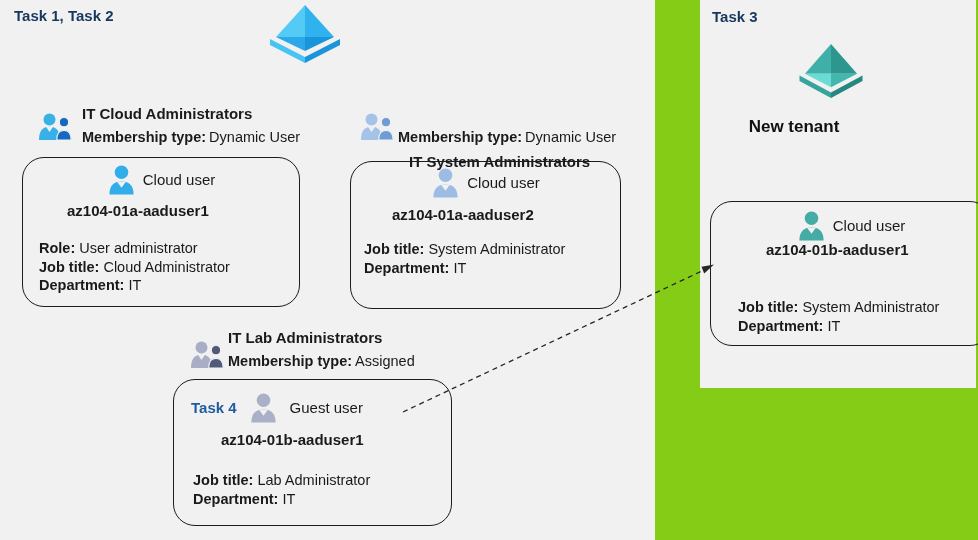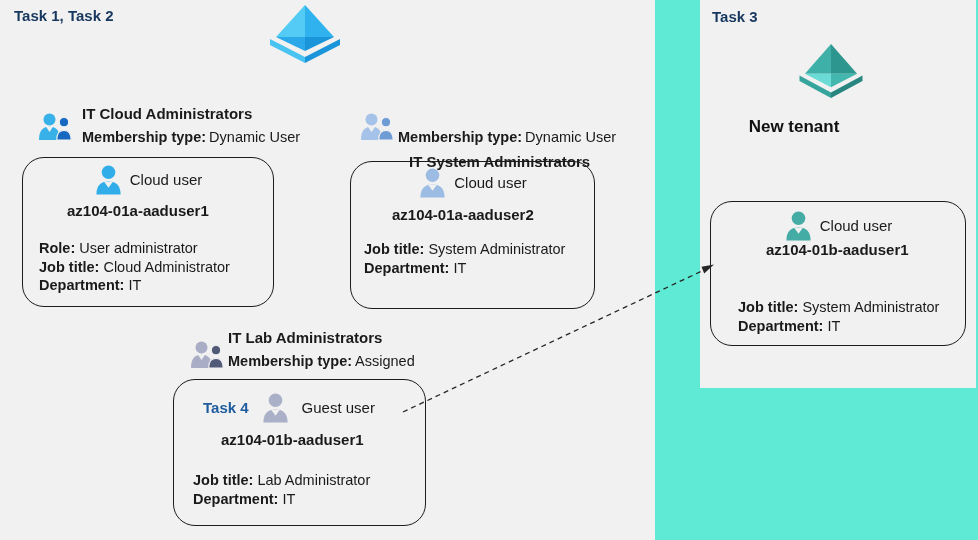--- a/index.html
+++ b/index.html
@@ -1,29 +1,29 @@
 <!DOCTYPE html>
 <html><head>
 <meta charset="utf-8">
 <style>
   html,body{margin:0;padding:0;background:#ffffff;}
   .canvas{
-    position:relative;width:978px;height:540px;background:#5eead4;
+    position:relative;width:978px;height:540px;background:#84cc16;
     font-family:"Liberation Sans",sans-serif;color:#1a1a1a;overflow:hidden;
   }
   .left-bg{position:absolute;left:0;top:0;width:655px;height:540px;background:#f1f1f1;}
   .right-panel{position:absolute;left:700px;top:0;width:276px;height:388px;background:#f1f1f1;}
   .abs{position:absolute;}
   .task-label{font-weight:bold;font-size:15px;color:#17375e;white-space:nowrap;}
-  .task4-label{font-weight:bold;font-size:15px;color:#1f5c9e;white-space:nowrap;margin-left:12px;}
+  .task4-label{font-weight:bold;font-size:15px;color:#1f5c9e;white-space:nowrap;}
   .tenant-title{font-weight:bold;font-size:17px;color:#111;text-align:center;white-space:nowrap;}
   .group-name{font-weight:bold;font-size:15px;white-space:nowrap;}
   .membership{font-size:14.5px;white-space:nowrap;}
   .membership b{font-weight:bold;margin-right:3px;}
-  .card{position:absolute;border:1.4px solid #1c1c1c;border-radius:22px;background:transparent;}
+  .card{position:absolute;border:1.4px solid #1c1c1c;border-radius:22px;background:transparent;padding-left:26px;}
   .card-head{position:absolute;left:0;right:0;display:flex;align-items:center;justify-content:center;gap:7px;font-size:15px;}
   .card-head-left{position:absolute;display:flex;align-items:center;gap:12px;font-size:15px;}
   .username{position:absolute;font-weight:bold;font-size:15px;white-space:nowrap;margin-left:28px;}
   .fields{position:absolute;font-size:14.5px;line-height:18.5px;}
   .fields b{font-weight:bold;margin-right:4px;}
   .field-row{white-space:nowrap;}
   svg{display:block;}
   .overlay{position:absolute;left:0;top:0;pointer-events:none;}
 </style>
 </head>

